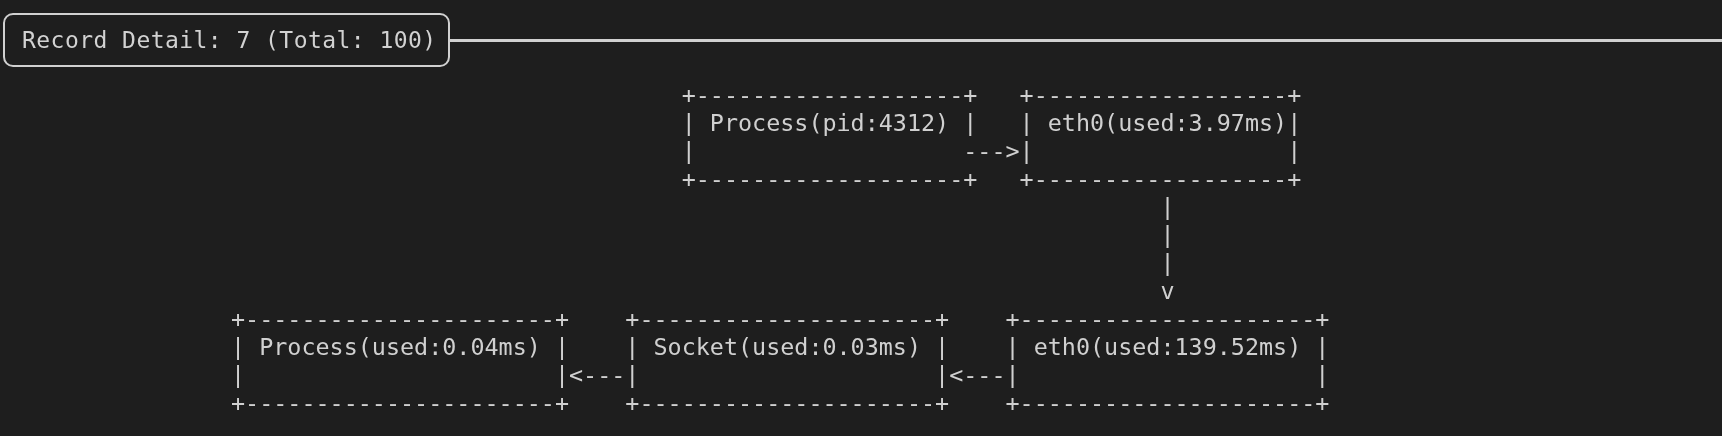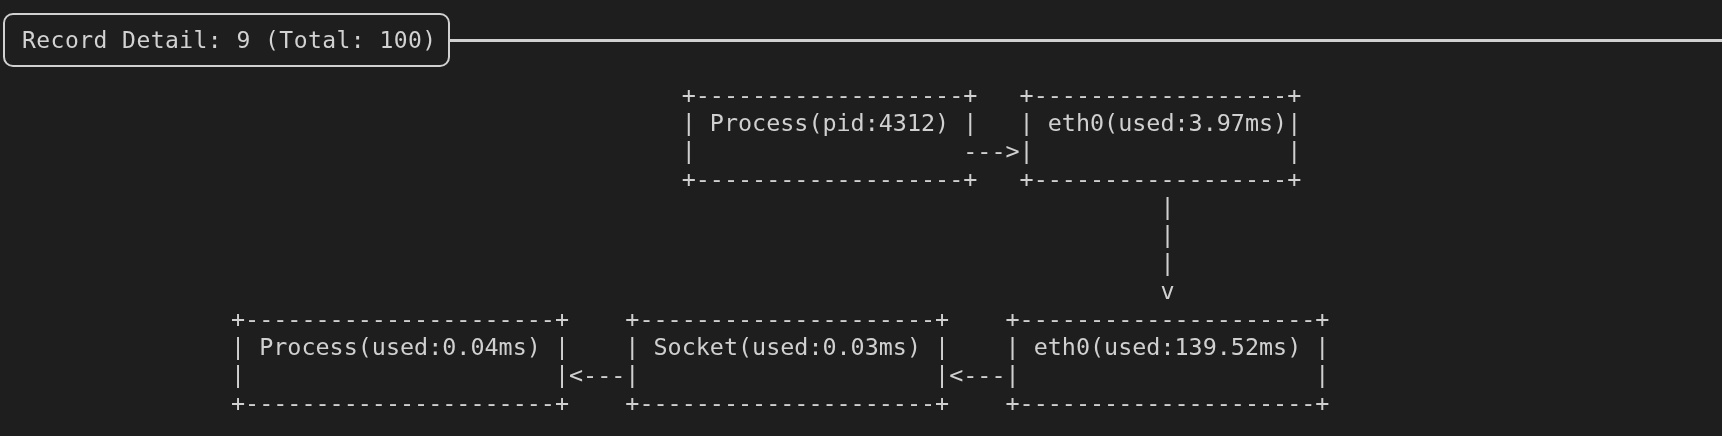--- a/index.html
+++ b/index.html
@@ -60,21 +60,21 @@
   }
 </style>
 </head>
 <body>
 
 <div class="screen">
 
   <div class="header-rule"></div>
 
   <div class="title-tab">
-    <span>Record Detail: 9 (Total: 100)</span>
+    <span>Record Detail: 7 (Total: 100)</span>
   </div>
 
   <pre class="diagram">                                +-------------------+   +------------------+
                                 | Process(pid:4312) |   | eth0(used:3.97ms)|
                                 |                   ---&gt;|                  |
                                 +-------------------+   +------------------+
                                                                   |
                                                                   |
                                                                   |
                                                                   v

